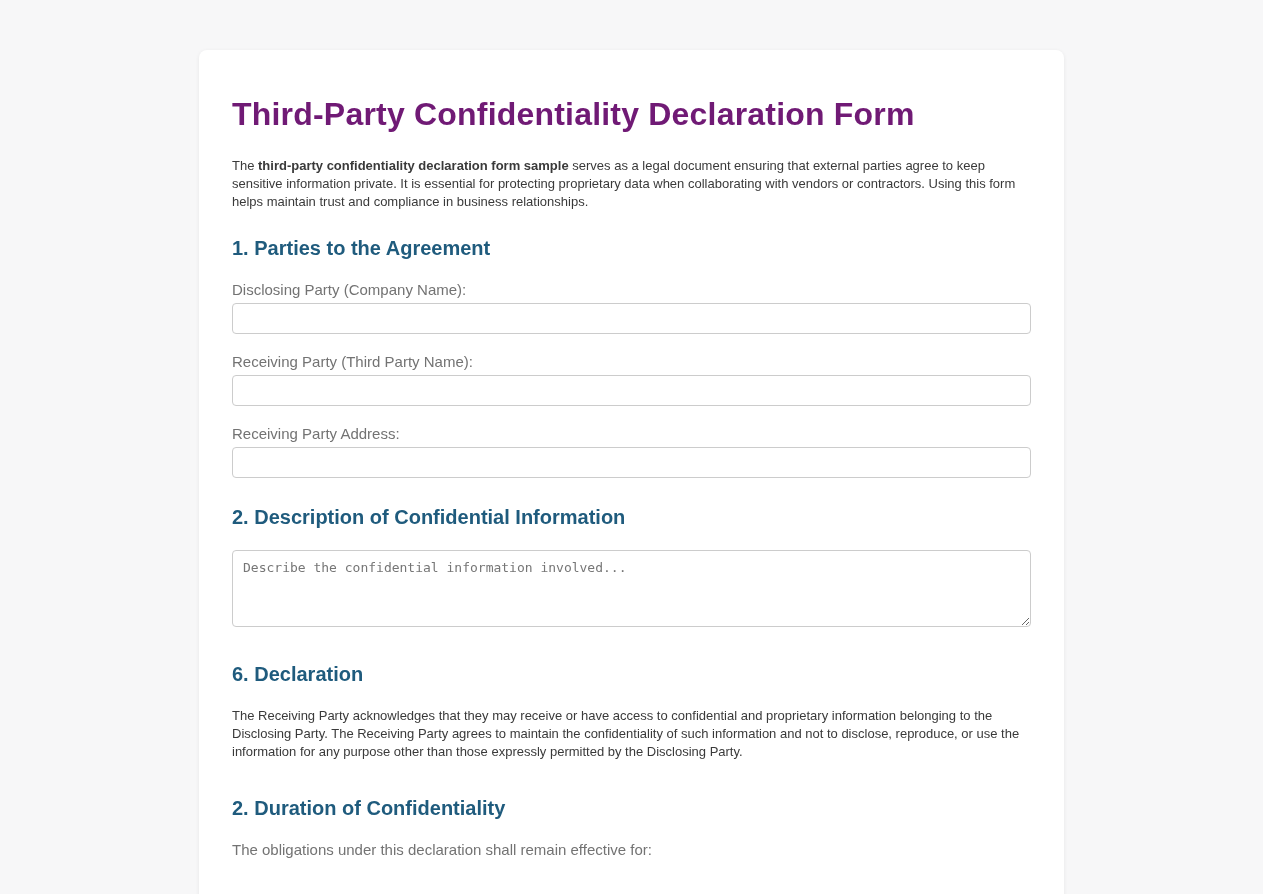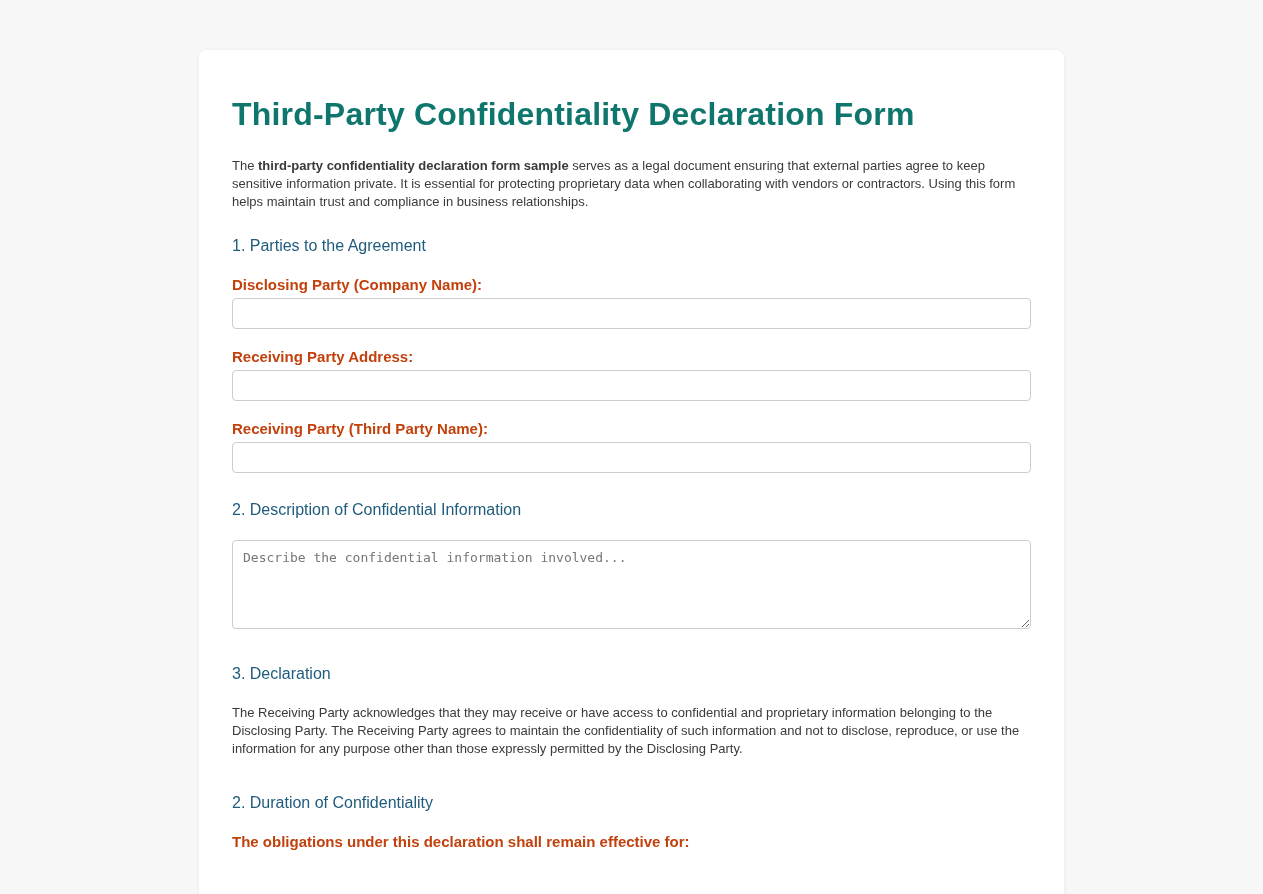--- a/index.html
+++ b/index.html
@@ -18,60 +18,60 @@
     background: #ffffff;
     border-radius: 8px;
     box-shadow: 0 1px 4px rgba(0,0,0,0.07);
     padding: 46px 33px 60px 33px;
     min-height: 1200px;
   }
   h1.form-title {
     margin: 0 0 24px 0;
     font-size: 32px;
     font-weight: bold;
-    color: #0f766e;
+    color: #701a75;
     letter-spacing: 0.2px;
   }
   p.body-text {
     margin: 0;
     font-size: 13px;
     line-height: 18px;
     color: #3a3a3a;
   }
   h2.section-heading {
     margin: 26px 0 21px 0;
-    font-size: 16px;
-    font-weight: normal;
+    font-size: 20px;
+    font-weight: bold;
     color: #1f5b7d;
   }
   .field-group { margin: 0 0 19px 0; }
   label.field-label {
     display: block;
     font-size: 15px;
-    font-weight: bold;
-    color: #c2410c;
+    font-weight: normal;
+    color: #737373;
     margin: 0 0 5px 0;
   }
   input.text-input {
     display: block;
     width: 100%;
     height: 31px;
     border: 1px solid #cccccc;
     border-radius: 4px;
     padding: 4px 9px;
     font-size: 15px;
     font-family: "Liberation Sans", sans-serif;
     color: #222;
     background: #ffffff;
     outline: none;
   }
   textarea.desc-textarea {
     display: block;
     width: 100%;
-    height: 89px;
+    height: 77px;
     border: 1px solid #cccccc;
     border-radius: 4px;
     padding: 9px 10px;
     font-family: "DejaVu Sans Mono", monospace;
     font-size: 13px;
     color: #222;
     background: #ffffff;
     outline: none;
     resize: both;
   }
@@ -91,37 +91,37 @@
 
   <section class="section-1">
     <h2 class="section-heading">1. Parties to the Agreement</h2>
 
     <div class="field-group">
       <label class="field-label">Disclosing Party (Company Name):</label>
       <input class="text-input" type="text" value="" style="">
     </div>
 
     <div class="field-group">
-      <label class="field-label">Receiving Party Address:</label>
+      <label class="field-label">Receiving Party (Third Party Name):</label>
       <input class="text-input" type="text" value="" style="">
     </div>
 
     <div class="field-group">
-      <label class="field-label">Receiving Party (Third Party Name):</label>
+      <label class="field-label">Receiving Party Address:</label>
       <input class="text-input" type="text" value="" style="">
     </div>
   </section>
 
   <section class="section-2">
     <h2 class="section-heading">2. Description of Confidential Information</h2>
     <textarea class="desc-textarea" placeholder="Describe the confidential information involved..." style=""></textarea>
   </section>
 
   <section class="section-3">
-    <h2 class="section-heading">3. Declaration</h2>
+    <h2 class="section-heading">6. Declaration</h2>
     <p class="body-text">The Receiving Party acknowledges that they may receive or have access to confidential and proprietary information belonging to the Disclosing Party. The Receiving Party agrees to maintain the confidentiality of such information and not to disclose, reproduce, or use the information for any purpose other than those expressly permitted by the Disclosing Party.</p>
   </section>
 
   <section class="section-4">
     <h2 class="section-heading">2. Duration of Confidentiality</h2>
     <label class="field-label">The obligations under this declaration shall remain effective for:</label>
   </section>
 
 </div>
 

